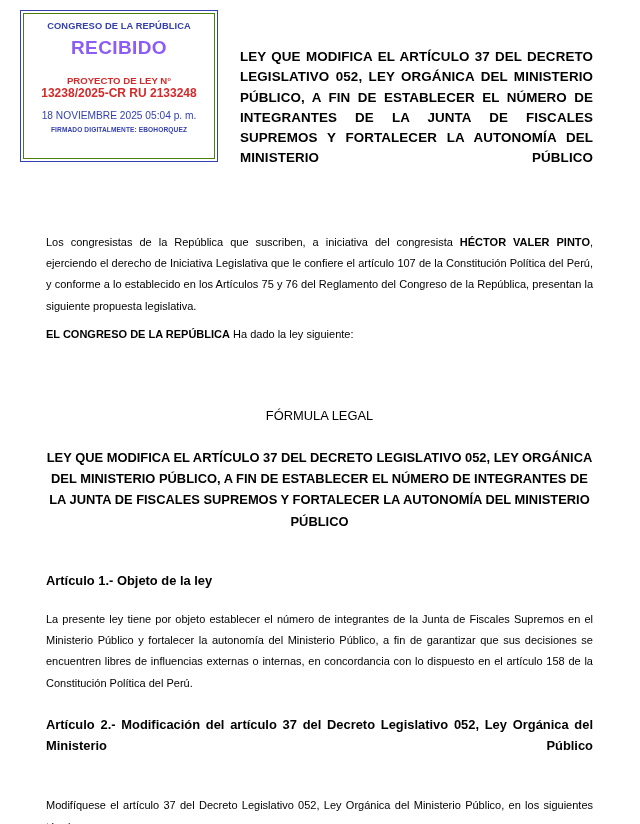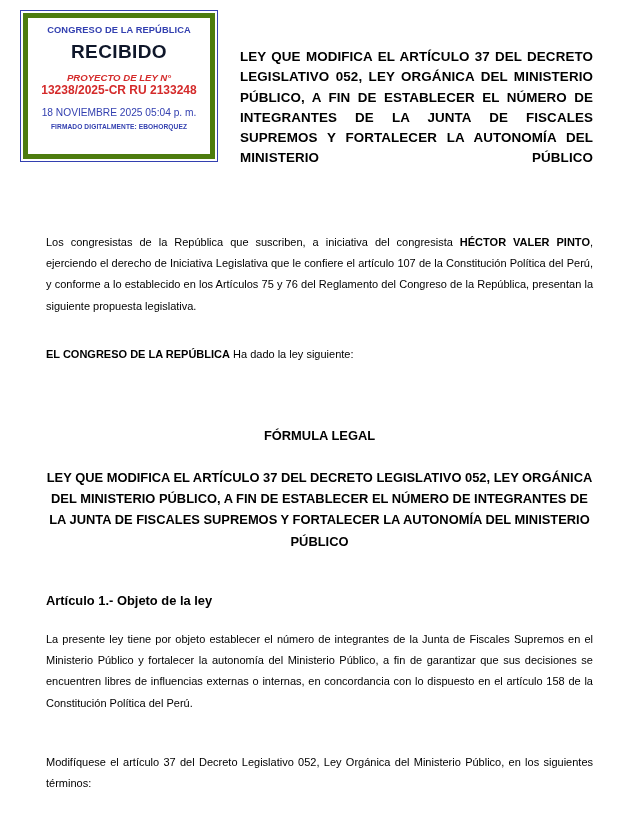--- a/index.html
+++ b/index.html
@@ -33,49 +33,48 @@
     height: 152px;
     box-sizing: border-box;
     border: 1.5px solid #3340b0;
     padding: 2px;
     background: #ffffff;
   }
   .stamp-inner {
     width: 100%;
     height: 100%;
     box-sizing: border-box;
-    border: 5px solid #4d7c0f;
+    border: 1px solid #4d7c0f;
     padding: 6px 5px 4px 5px;
     text-align: center;
   }
   .stamp-line1,
   .stamp-line2 {
     color: #3340b0;
     font-size: 9.3px;
     font-weight: 700;
     letter-spacing: 0.1px;
     line-height: 12px;
     white-space: nowrap;
   }
   .stamp-recibido {
-    color: #0f172a;
+    color: #8b5cf6;
     font-size: 19px;
     font-weight: 700;
     letter-spacing: 0.4px;
     line-height: 25px;
     margin-top: 3px;
   }
   .stamp-proyecto {
     color: #d42a2a;
     font-size: 9.6px;
     font-weight: 600;
     line-height: 13px;
-    margin-top: 7px;
-    white-space: nowrap;
-    font-style: italic;
+    margin-top: 14px;
+    white-space: nowrap;
   }
   .stamp-number {
     color: #d42a2a;
     font-size: 12px;
     font-weight: 700;
     line-height: 13px;
     white-space: nowrap;
   }
   .stamp-date {
     color: #3340b0;
@@ -122,30 +121,30 @@
     width: 547px;
   }
   p.para {
     margin: 0;
     font-size: 11px;
     line-height: 21.2px;
     text-align: justify;
     text-justify: inter-word;
   }
   p.para + p.para {
-    margin-top: 27px;
+    margin-top: 7px;
   }
   .b { font-weight: 700; }
 
   .gap-large { height: 60px; }
 
   .formula-heading {
     margin: 0;
     font-size: 12.9px;
-    font-weight: 700;
+    font-weight: 400;
     text-align: center;
     line-height: 21px;
   }
 
   .legal-title {
     margin: 21px 0 0 0;
     font-size: 12.9px;
     font-weight: 700;
     line-height: 21.2px;
     text-align: center;
@@ -205,19 +204,20 @@
     <div class="gap-mid"></div>
 
     <p class="art-heading no-justify">Artículo 1.- Objeto de la ley</p>
 
     <div class="spacer-18"></div>
 
     <p class="para">La presente ley tiene por objeto establecer el número de integrantes de la Junta de Fiscales Supremos en el Ministerio Público y fortalecer la autonomía del Ministerio Público, a fin de garantizar que sus decisiones se encuentren libres de influencias externas o internas, en concordancia con lo dispuesto en el artículo 158 de la Constitución Política del Perú.</p>
 
     <div class="spacer-20"></div>
 
+    <p class="art-heading">Artículo 2.- Modificación del artículo 37 del Decreto Legislativo 052, Ley Orgánica del Ministerio Público</p>
 
     <div class="spacer-18"></div>
 
     <p class="para">Modifíquese el artículo 37 del Decreto Legislativo 052, Ley Orgánica del Ministerio Público, en los siguientes términos:</p>
 
   </div>
 </div>
 
 </body></html>

